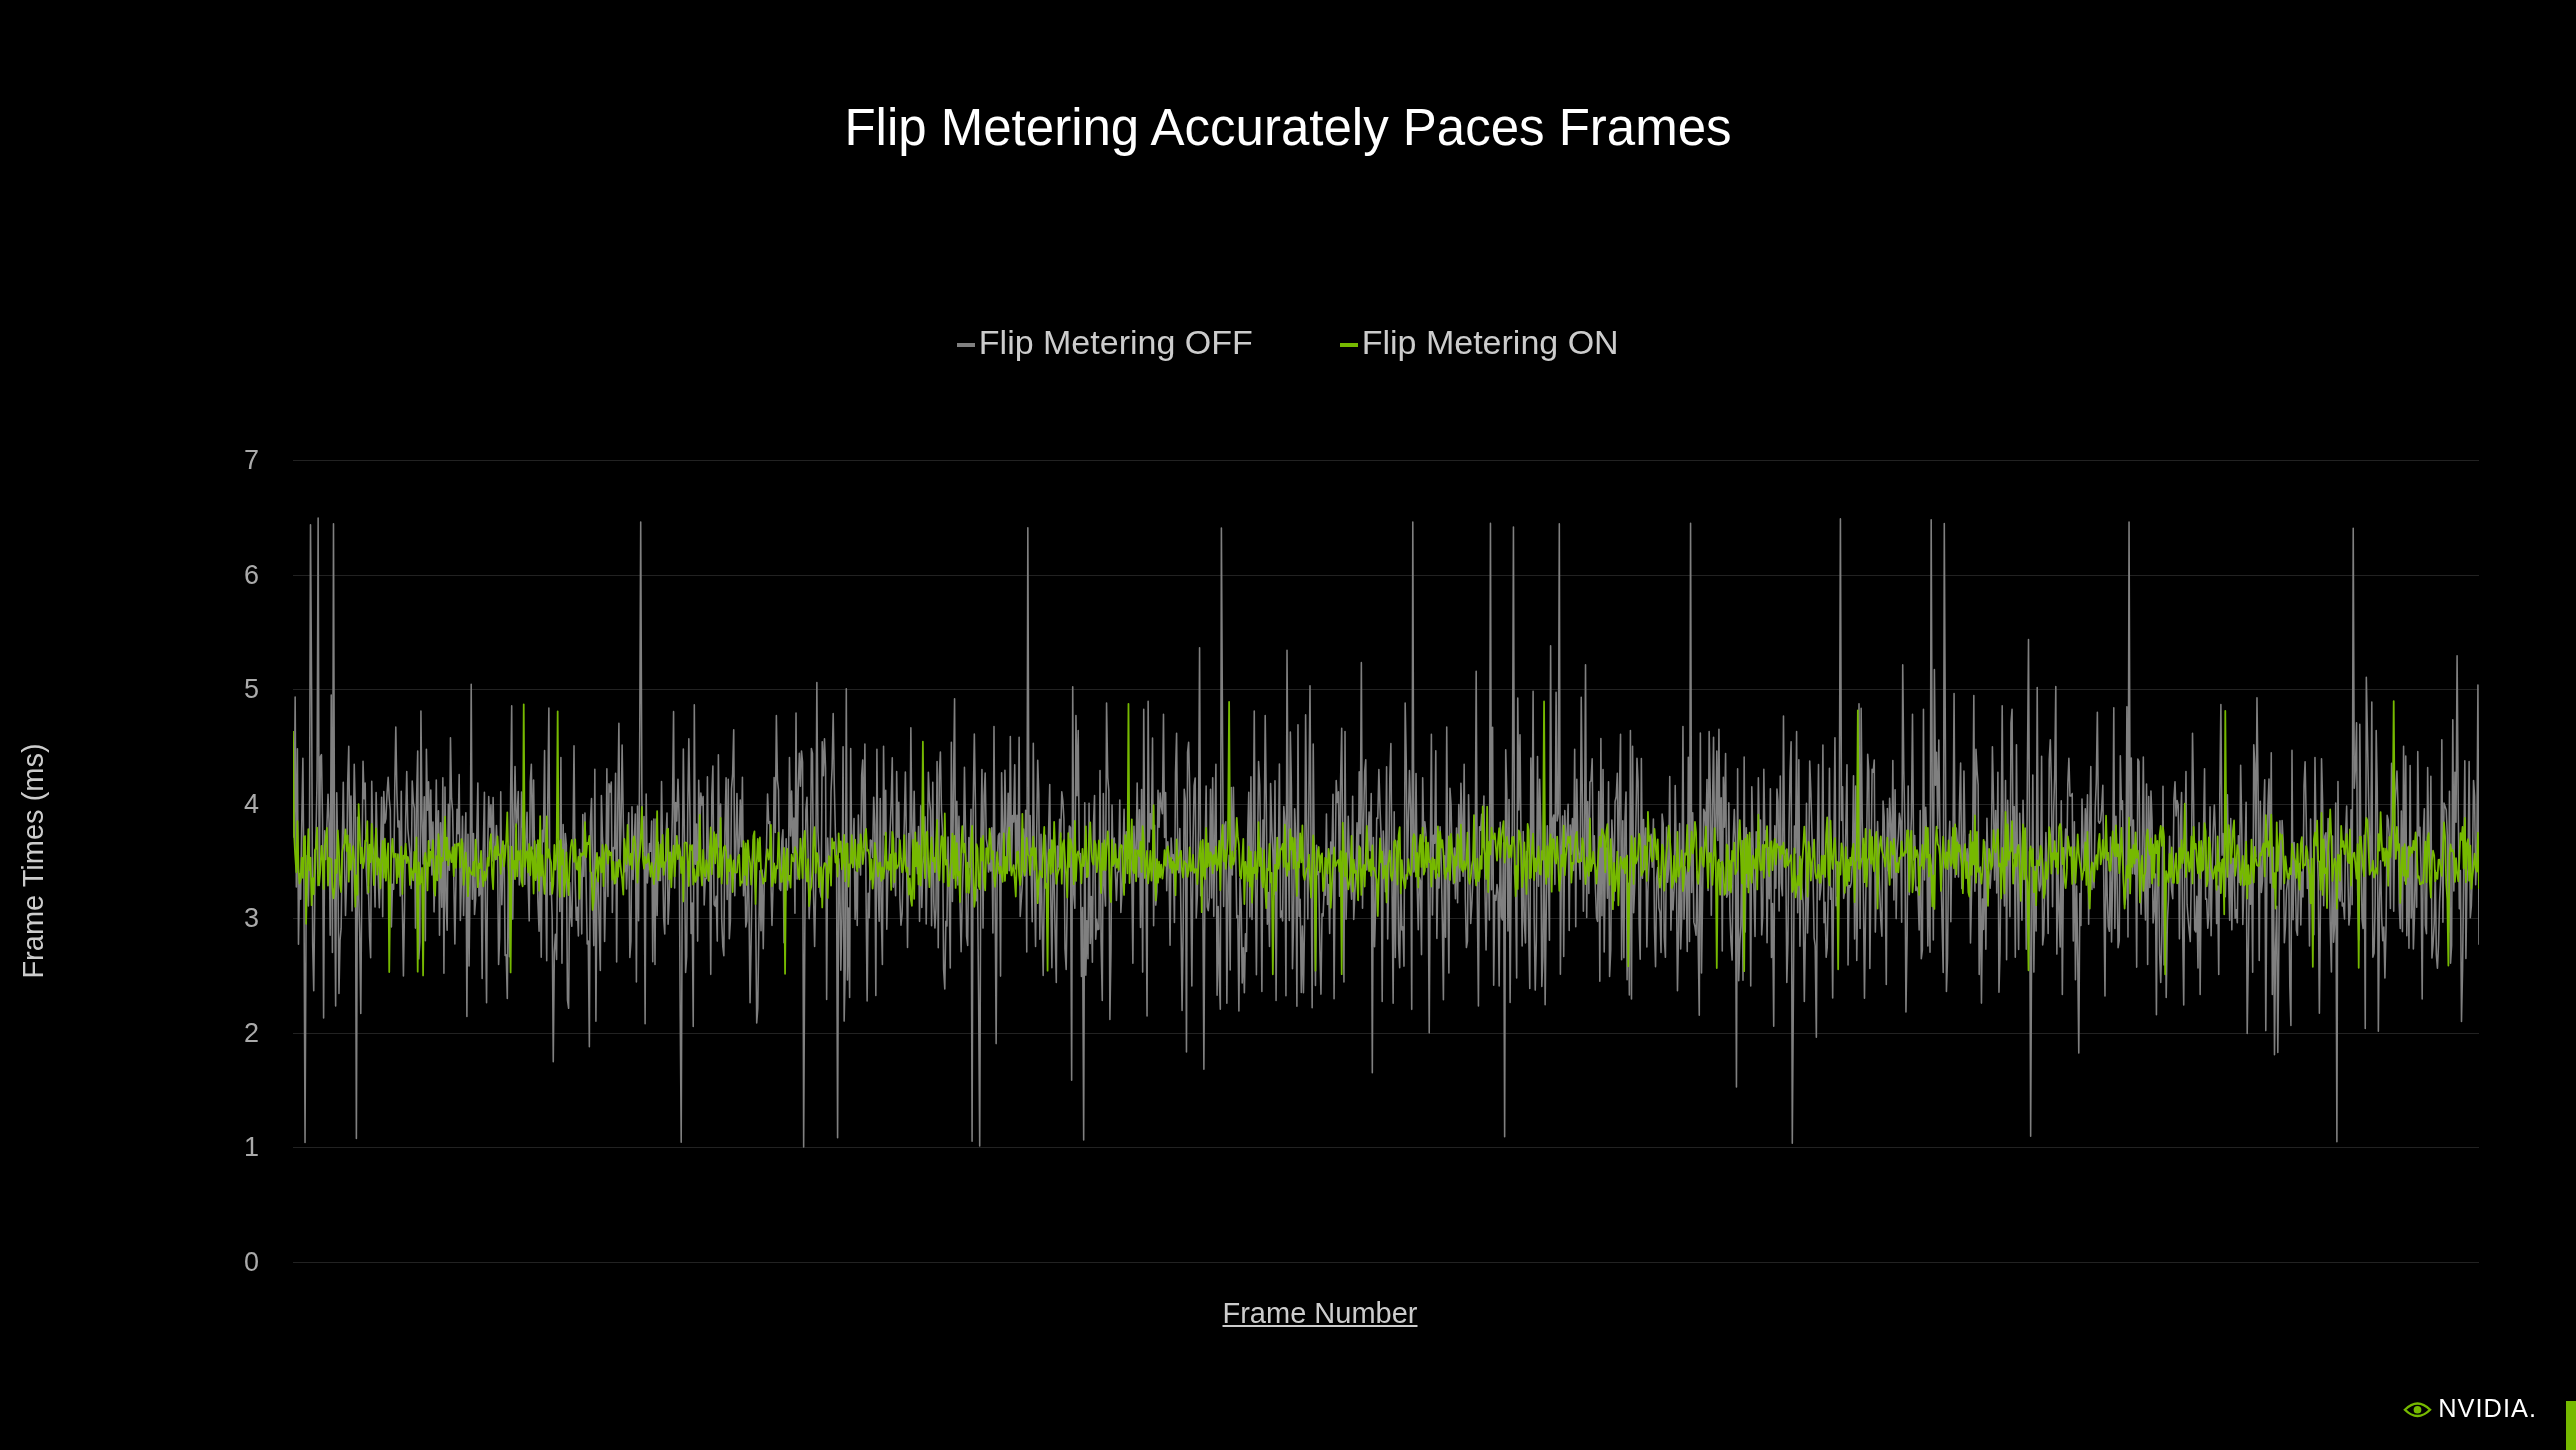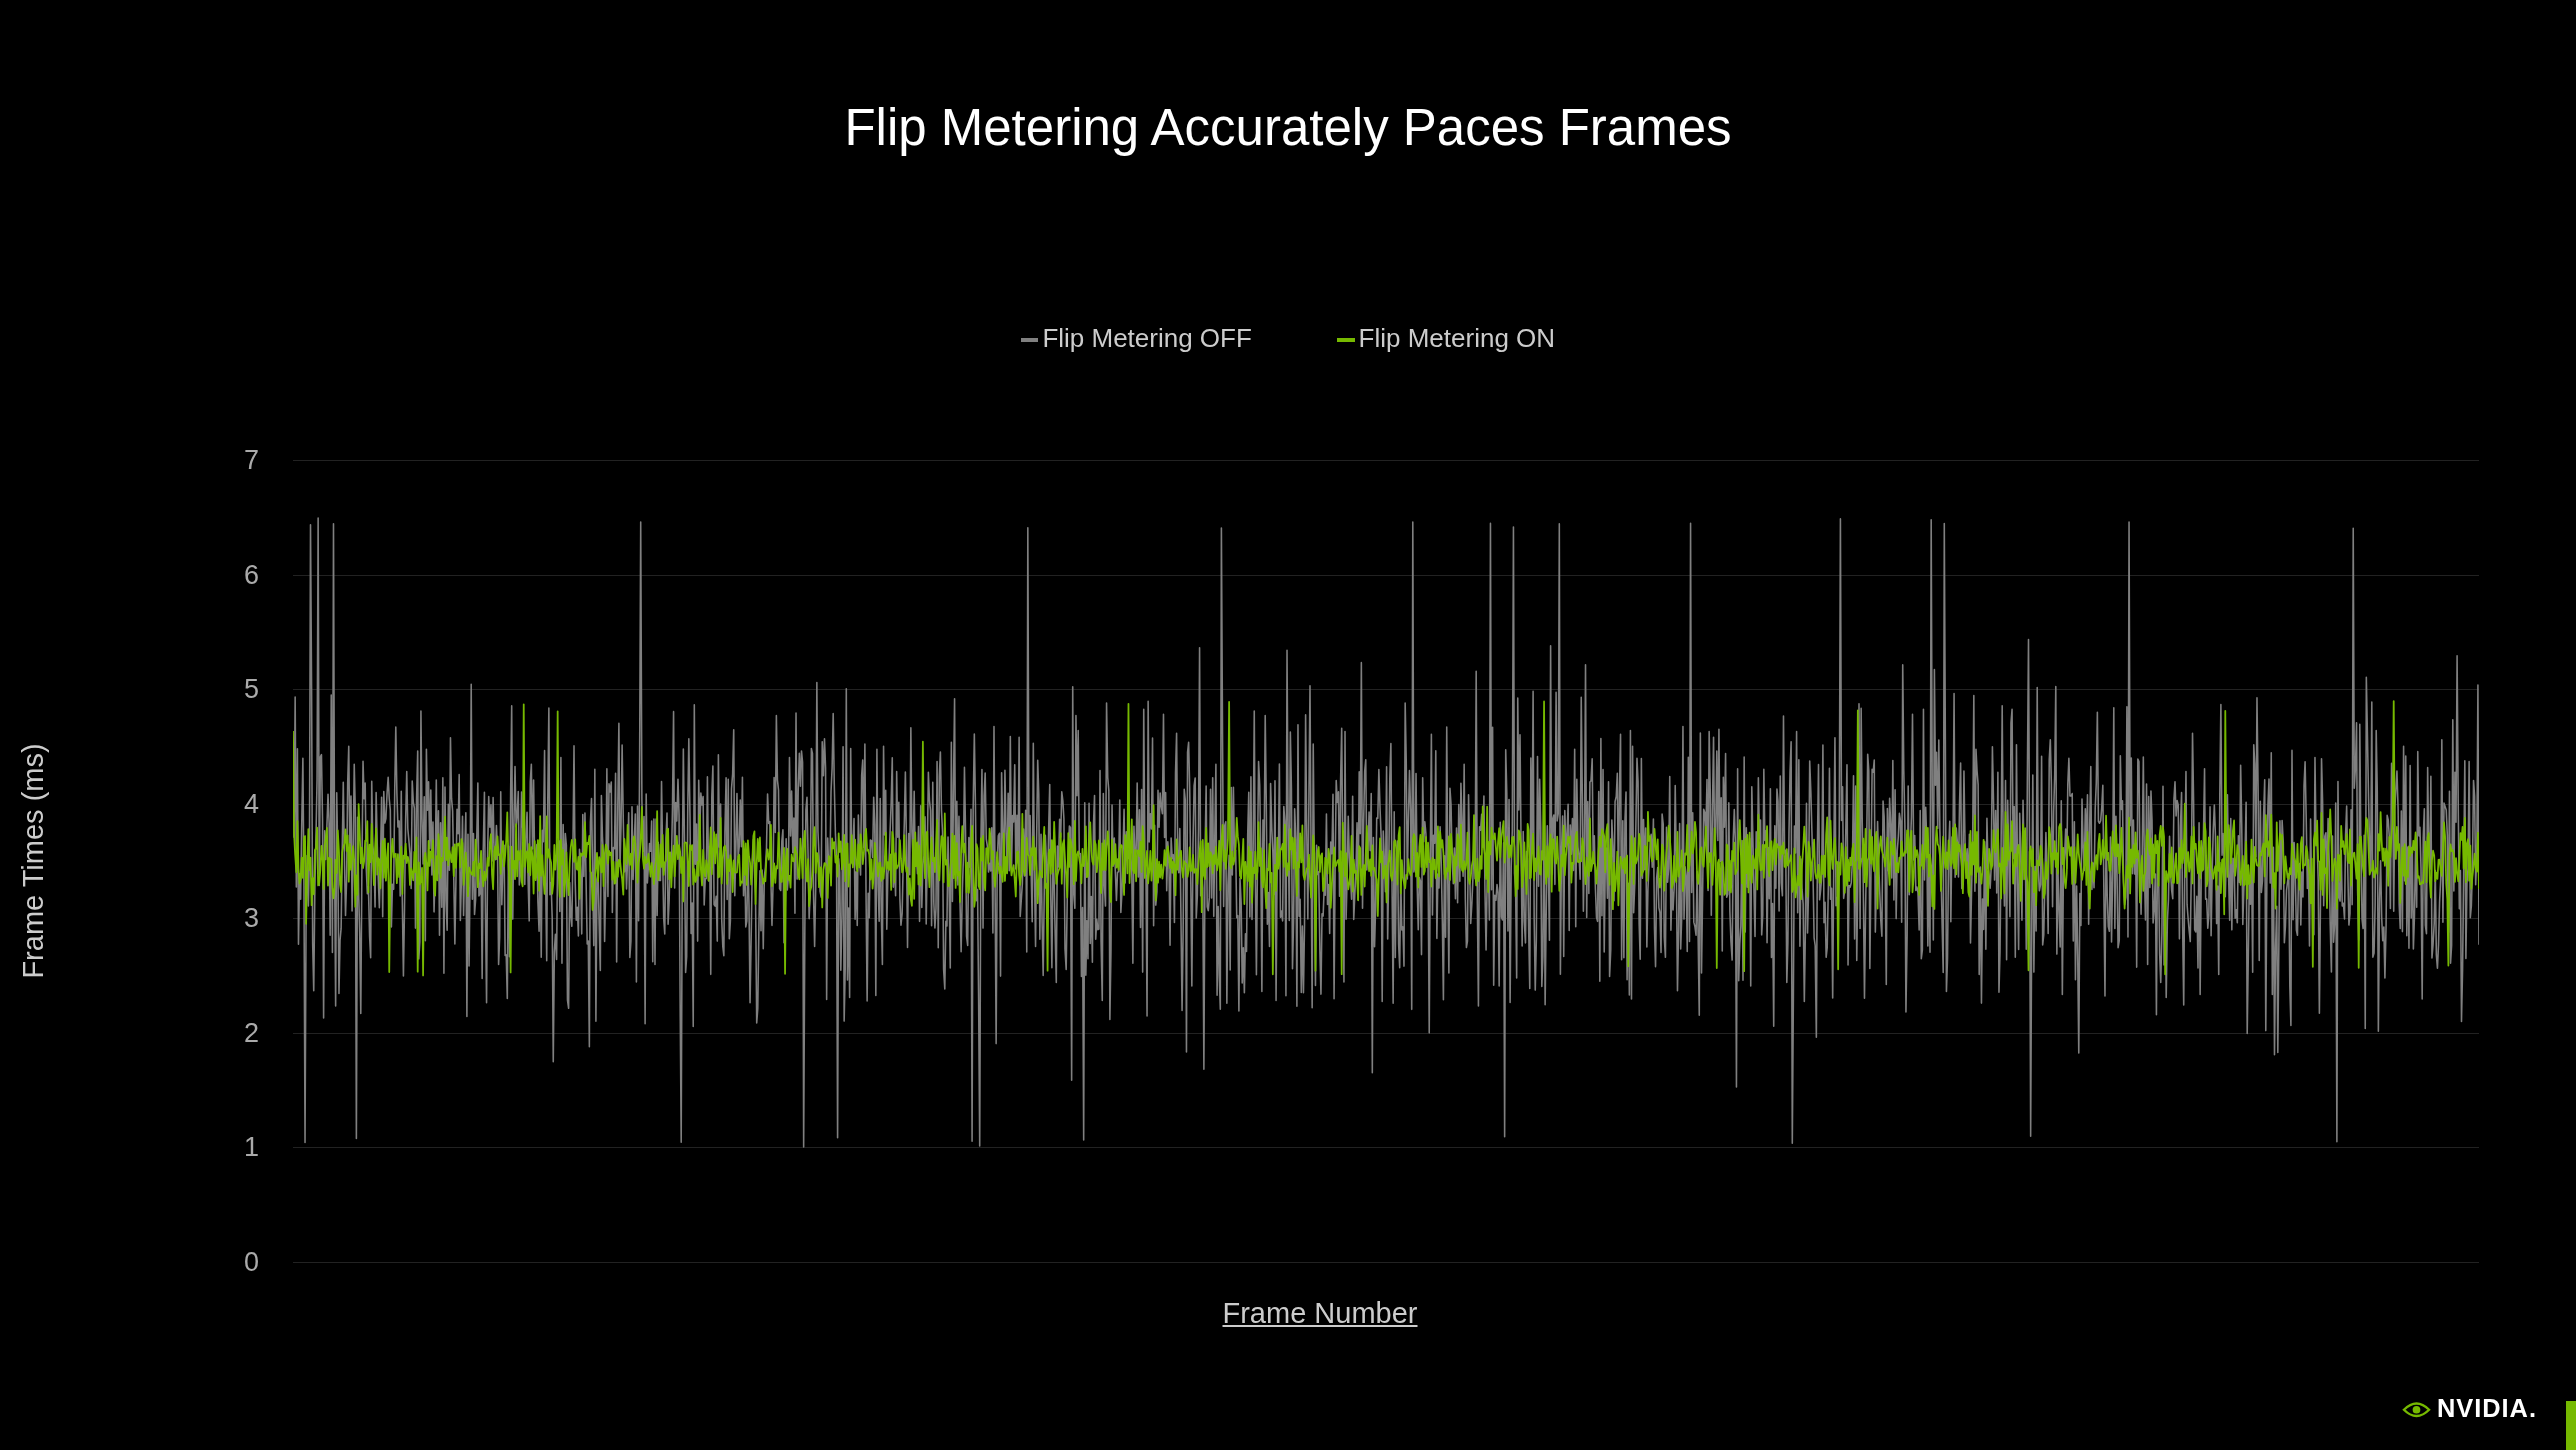--- a/index.html
+++ b/index.html
@@ -14,21 +14,21 @@
     overflow: hidden;
   }
   .title {
     text-align: center;
     font-size: 51px;
     font-weight: normal;
     padding-top: 98px;
   }
   .legend {
     text-align: center;
-    font-size: 26px;
+    font-size: 34px;
     margin-top: 166px;
     color: #ccc;
   }
   .legend .swatch {
     display: inline-block;
     width: 17.6px;
     height: 3.9px;
     vertical-align: middle;
     margin-right: 3.9px;
   }
@@ -85,21 +85,21 @@
     left: 0; top: 0; width: 100%; height: 100%;
   }
   .logo {
     position: absolute;
     right: 39px;
     bottom: 27px;
     display: flex;
     align-items: center;
     color: #fff;
     font-size: 25.4px;
-    font-weight: bold;
+    font-weight: normal;
     letter-spacing: 1px;
   }
   .logo .eye {
     width: 29px; height: 21.5px;
     margin-right: 5.9px;
     position: relative;
   }
   .logo .eye svg { width: 100%; height: 100%; }
   .green-strip {
     position: absolute;

